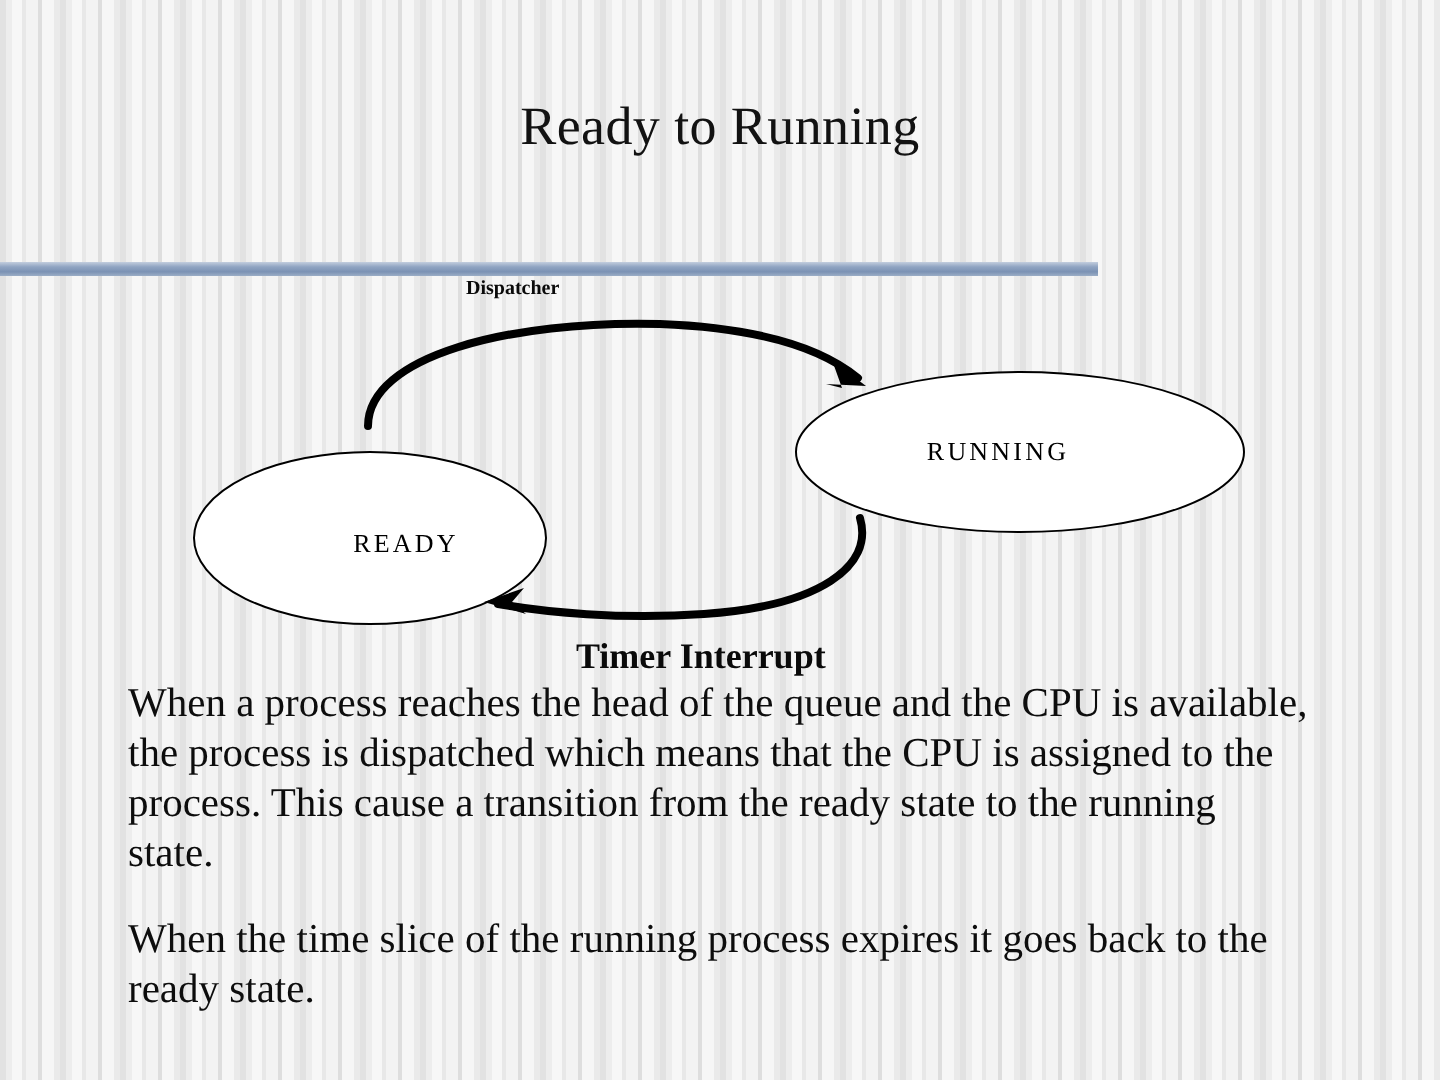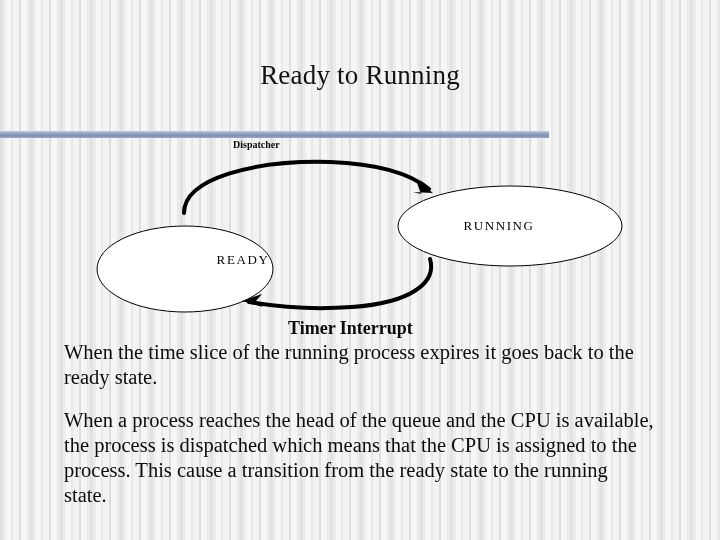--- a/index.html
+++ b/index.html
@@ -33,21 +33,21 @@
         #dedede 19px, #dedede 21px,
         #f6f6f6 21px, #f6f6f6 27px,
         #eaeaea 27px, #eaeaea 30px
       );
   }
 
   
   #title {
     position: absolute;
     left: 0;
-    top: 58px;
+    top: 46px;
     width: 720px;
     text-align: center;
     font-size: 27px;
     line-height: 34px;
     color: #121212;
     letter-spacing: 0.2px;
     white-space: nowrap;
   }
 
   
@@ -82,23 +82,22 @@
     text-align: center;
   }
 
   #label-running {
     left: 398px;
     top: 218px;
     width: 202px;
   }
   #label-ready {
     left: 97px;
-    top: 252px;
+    top: 264px;
     width: 212px;
-    margin-left: 40px;
   }
 
   .edge-label {
     position: absolute;
     font-weight: bold;
     color: #0a0a0a;
     white-space: nowrap;
   }
   #label-dispatcher {
     left: 233px;
@@ -153,17 +152,17 @@
     <div class="node-label" id="label-ready">READY</div>
 
     <div class="node-label" id="label-running">RUNNING</div>
 
     <div class="edge-label" id="label-dispatcher">Dispatcher</div>
 
     <div class="edge-label" id="label-timer">Timer Interrupt</div>
   </div>
 
   <div id="body-text">
+    <p>When a process reaches the head of the queue and the CPU is available, the process is dispatched which means that the CPU is assigned to the process. This cause a transition from the ready state to the running state.</p>
     <p>When the time slice of the running process expires it goes back to the ready state.</p>
-    <p>When a process reaches the head of the queue and the CPU is available, the process is dispatched which means that the CPU is assigned to the process. This cause a transition from the ready state to the running state.</p>
   </div>
 
 </div>
 
 </body></html>

